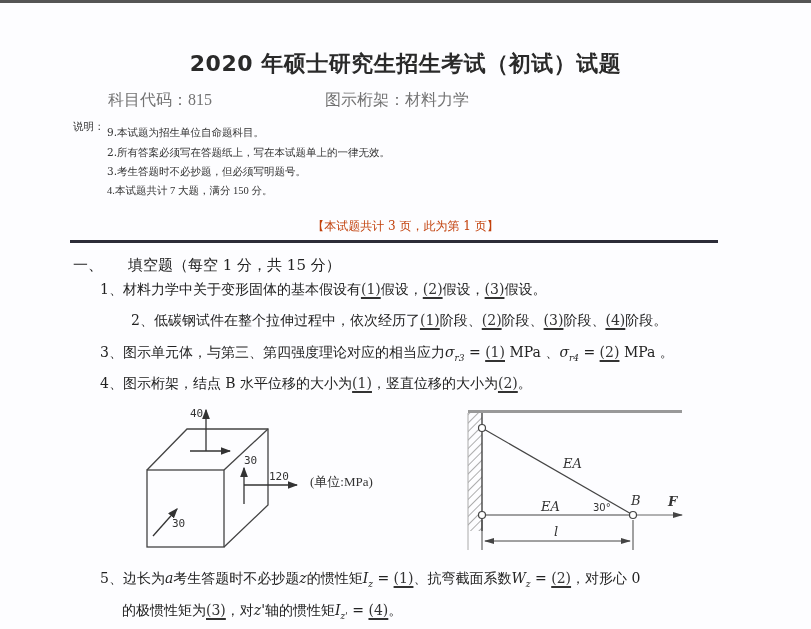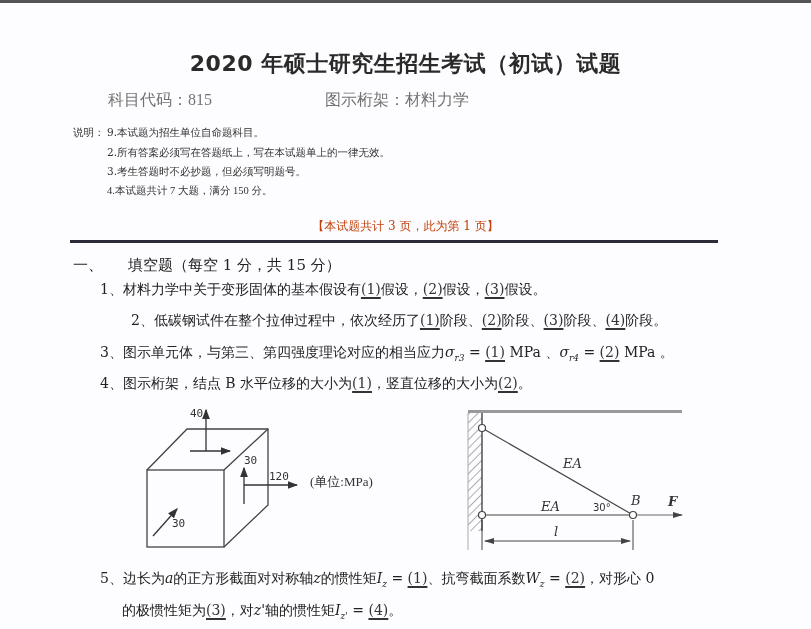--- a/index.html
+++ b/index.html
@@ -26,21 +26,21 @@
 </head>
 <body>
 
 <div class="topbar"></div>
 
 <div class="abs title">2020 年硕士研究生招生考试（初试）试题</div>
 <div class="abs subj" style="left:108px;">科目代码：815</div>
 <div class="abs subj" style="left:325px;">图示桁架：材料力学</div>
 
 <div>
-  <div class="abs note" style="left:73px;top:126px;">说明：</div>
+  <div class="abs note" style="left:73px;top:120px;">说明：</div>
   <div class="abs note" style="left:107px;top:126px;">9.本试题为招生单位自命题科目。</div>
   <div class="abs note" style="left:107px;top:146px;">2.所有答案必须写在答题纸上，写在本试题单上的一律无效。</div>
   <div class="abs note" style="left:107px;top:165px;">3.考生答题时不必抄题，但必须写明题号。</div>
   <div class="abs note" style="left:107px;top:184px;font-family:Liberation Serif, serif;">4.本试题共计 7 大题，满分 150 分。</div>
 </div>
 
 <div class="abs pageinfo">【本试题共计 3 页，此为第 1 页】</div>
 <div class="rule"></div>
 
 <div class="abs sec" style="left:73px;">一、</div>
@@ -123,17 +123,17 @@
 
   <text class="lbl2" x="103" y="63">EA</text>
   <text class="lbl2" x="81" y="106">EA</text>
   <text x="133" y="106" style="font-family:'DejaVu Sans','Liberation Sans',sans-serif;font-size:10px;fill:#333;">30°</text>
   <text class="lbl2" x="171" y="100">B</text>
   <text class="lbl2" x="208" y="101" style="font-weight:bold;">F</text>
   <text class="lbl2" x="94" y="131">l</text>
 </svg>
 
 <div class="abs q" style="top:570px;">
-  <span>5、边长为</span><span class="math">a</span><span>的正方形截面对对称轴</span><span class="math">z</span><span>的惯性矩</span><span class="math">I</span><sub class="math">z</sub> = <span class="blank">(1)</span><span>、抗弯截面系数</span><span class="math">W</span><sub class="math">z</sub> = <span class="blank">(2)</span><span>，对形心 0</span>
+  <span>5、边长为</span><span class="math">a</span><span>考生答题时不必抄题</span><span class="math">z</span><span>的惯性矩</span><span class="math">I</span><sub class="math">z</sub> = <span class="blank">(1)</span><span>、抗弯截面系数</span><span class="math">W</span><sub class="math">z</sub> = <span class="blank">(2)</span><span>，对形心 0</span>
 </div>
 <div class="abs q" style="left:122px;top:602px;">
   <span>的极惯性矩为</span><span class="blank">(3)</span><span>，对</span><span class="math">z'</span><span>轴的惯性矩</span><span class="math">I</span><sub class="math">z'</sub> = <span class="blank">(4)</span><span>。</span>
 </div>
 
 </body></html>

